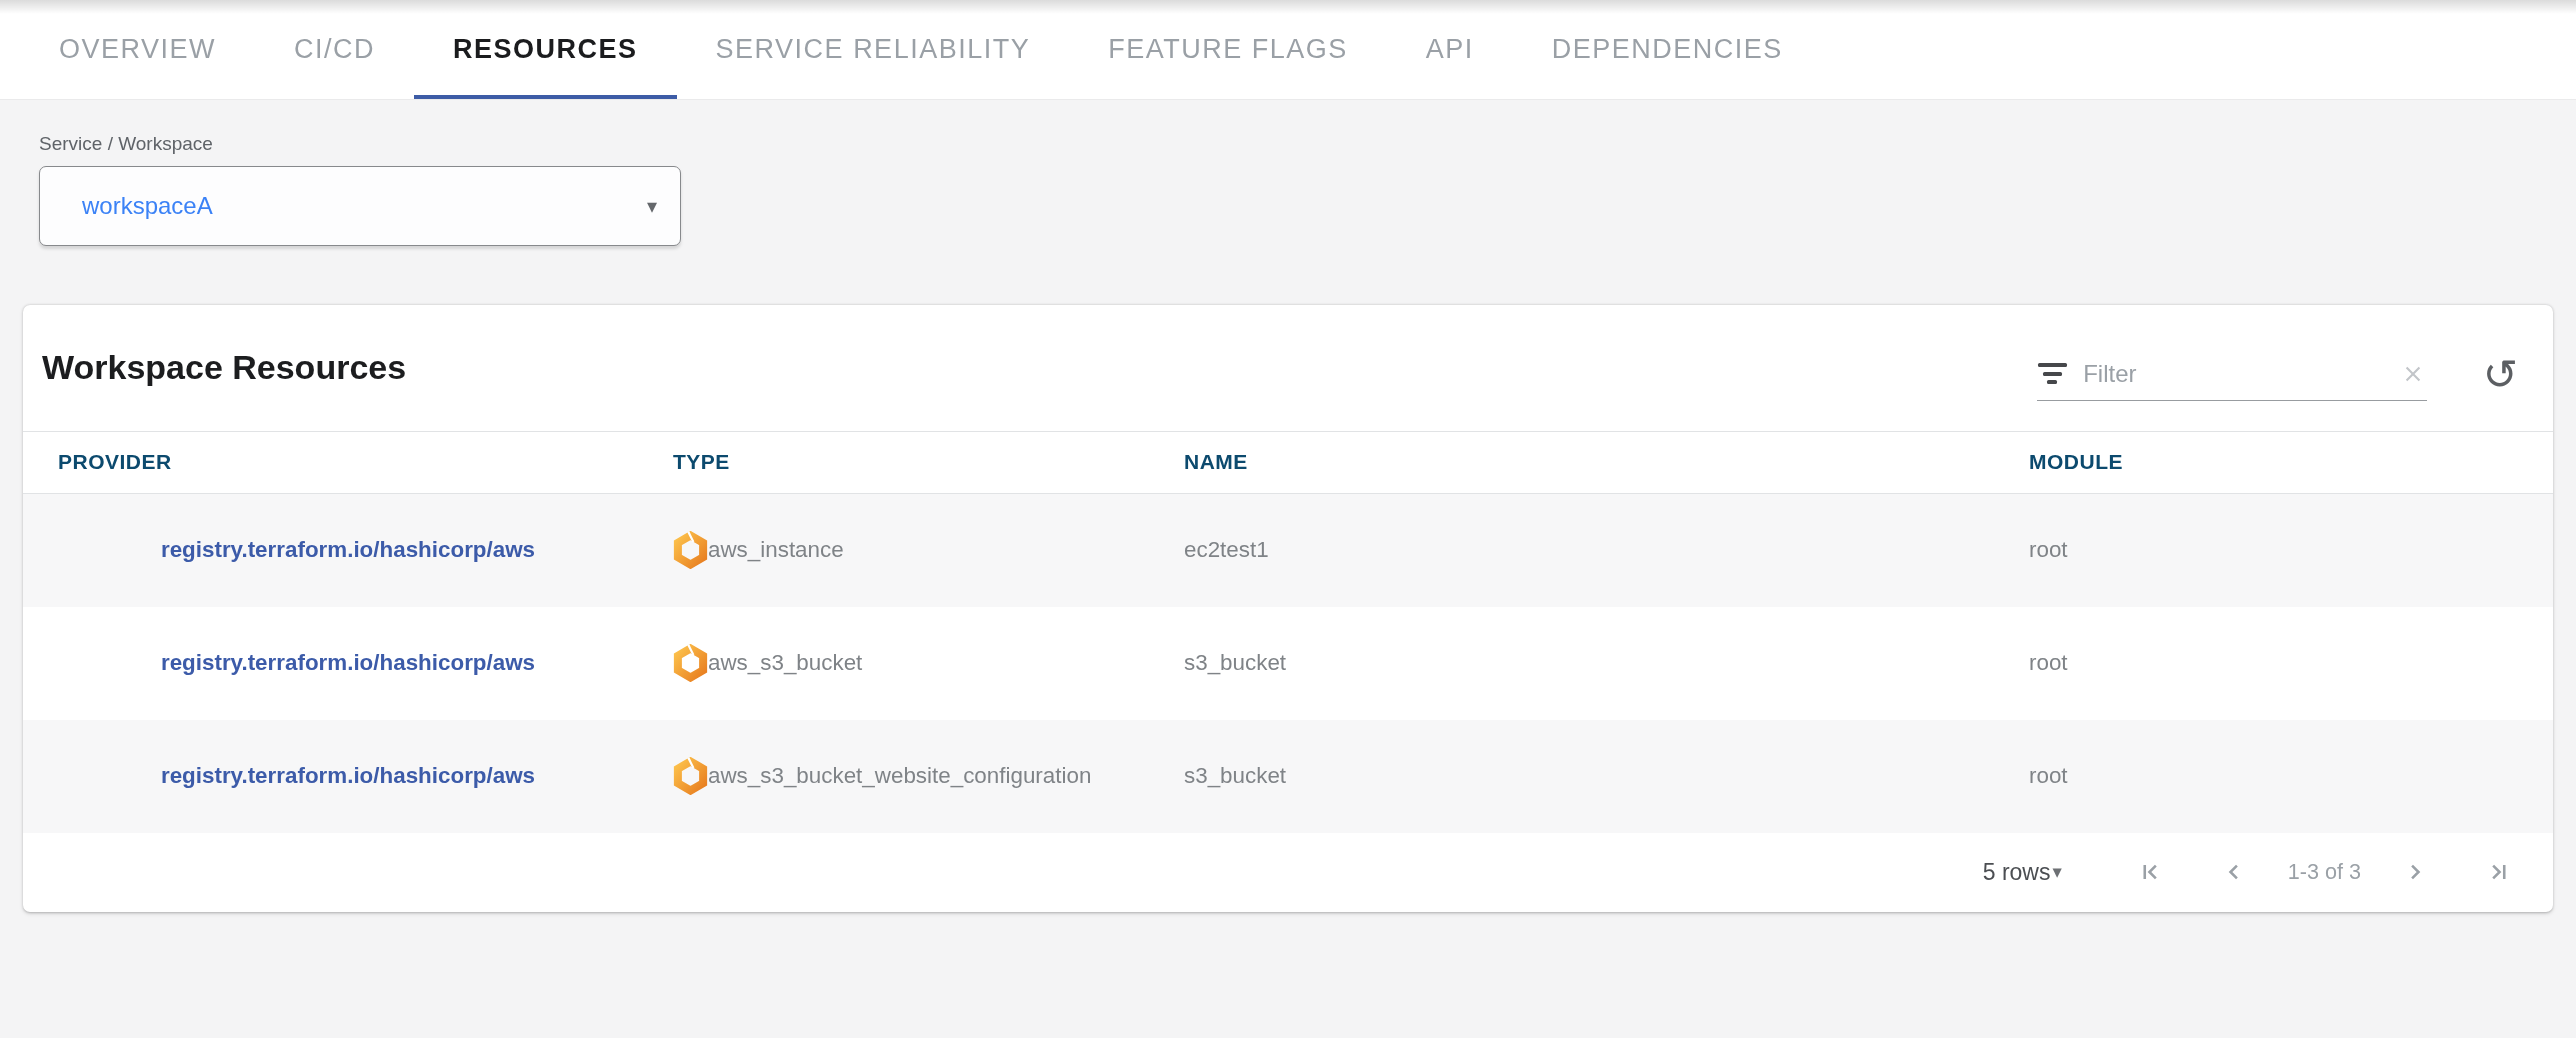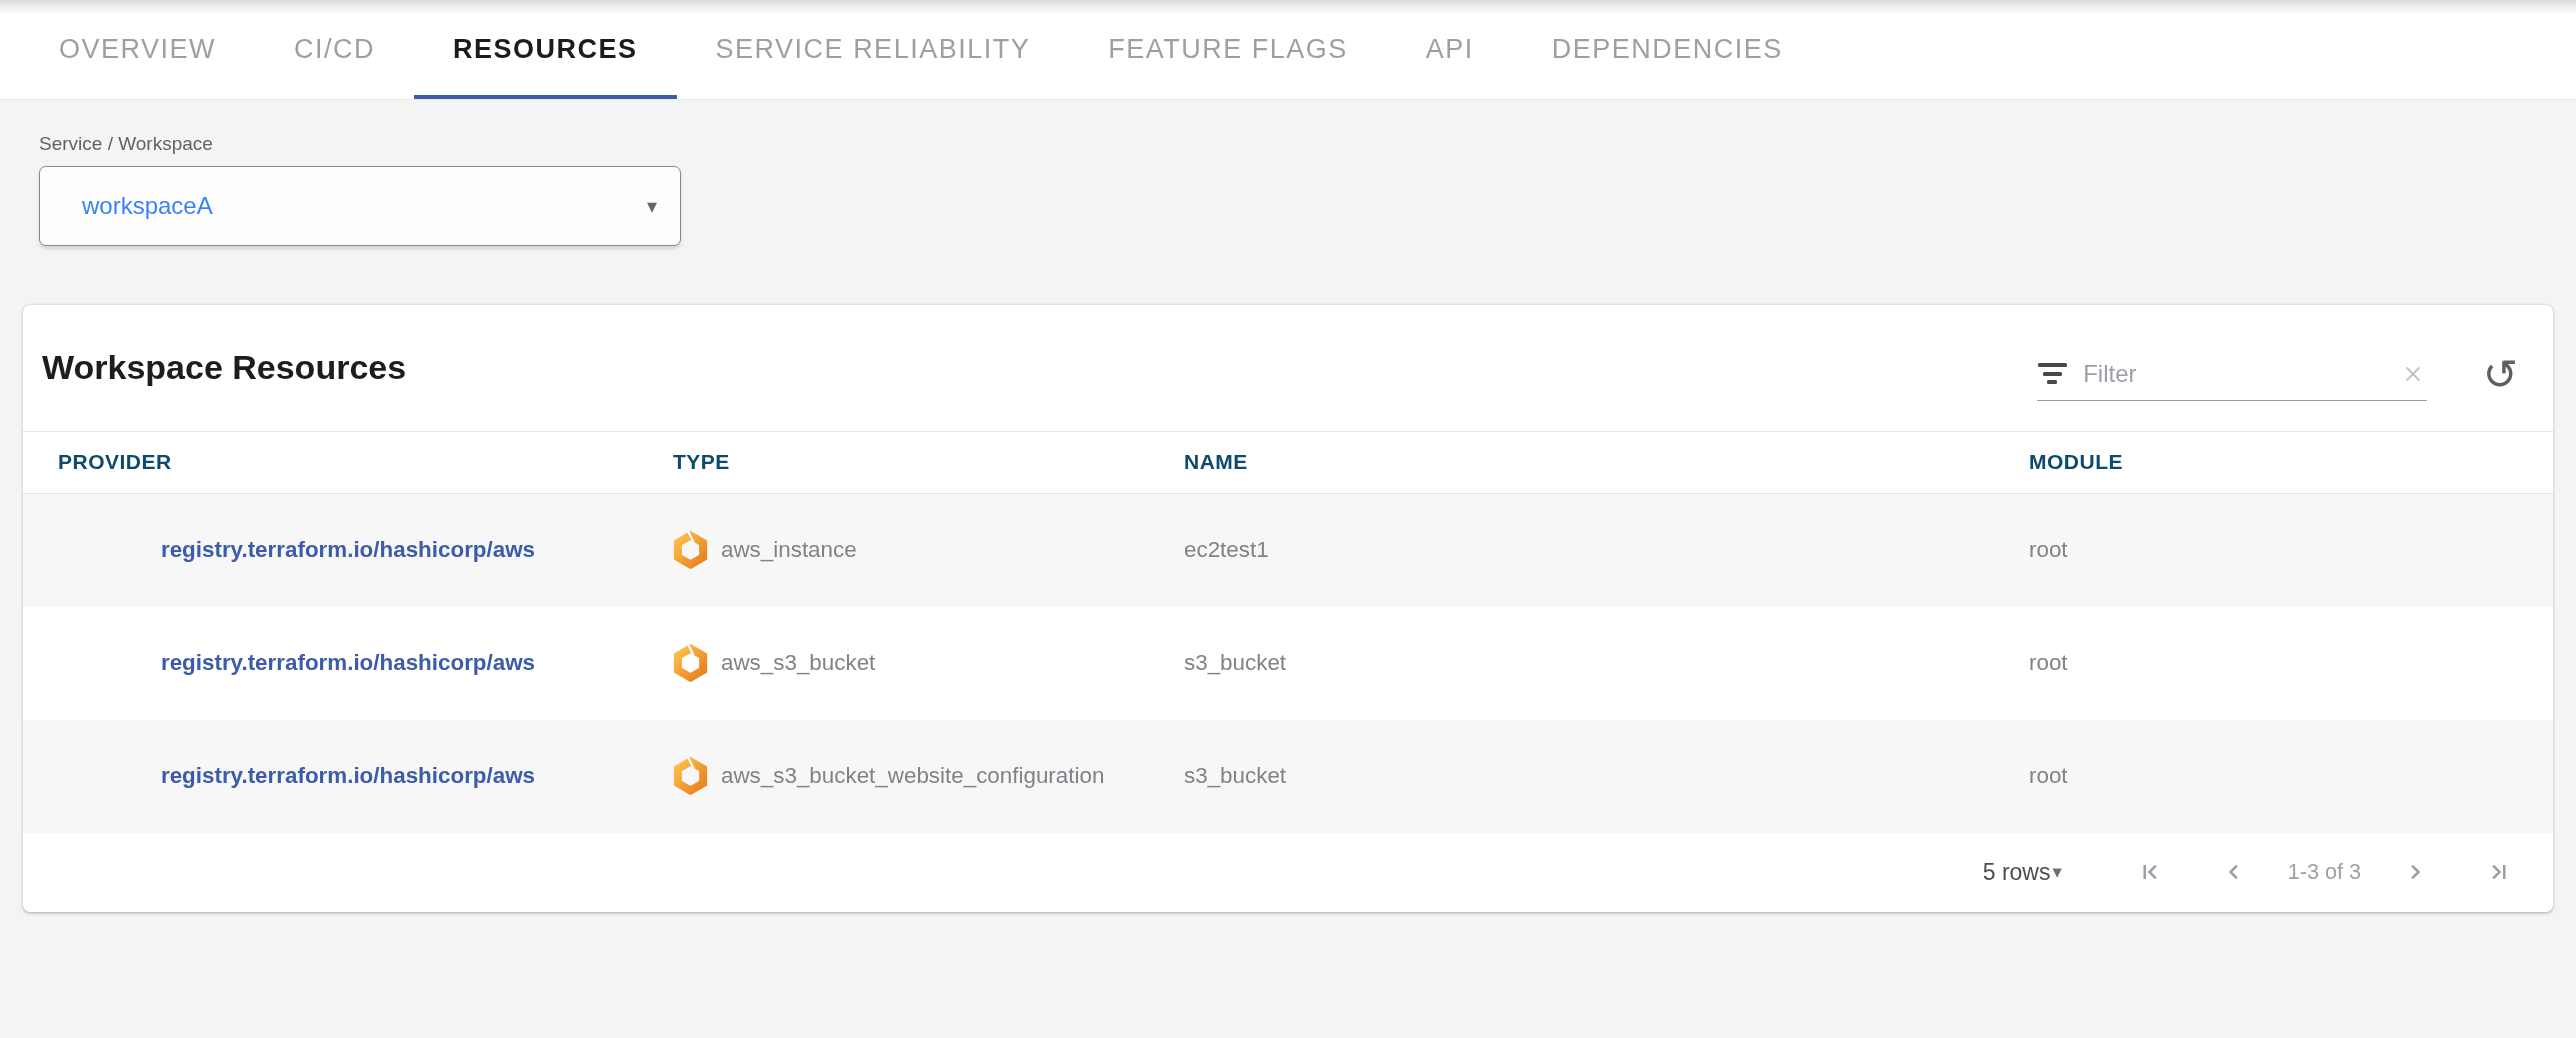--- a/index.html
+++ b/index.html
@@ -116,21 +116,21 @@
     font-size: 21px; font-weight: 700; color: #0c4a6e; letter-spacing: 0.5px;
   }
   .th:first-child { padding-left: 35px; }
   .trow { height: 113px; font-size: 22.4px; color: #7f8387; }
   .trow.alt { background: #f7f7f8; }
   .provider-link {
     justify-self: center;
     color: #3c5ba9; font-weight: 700; font-size: 22.4px;
     text-decoration: none; cursor: pointer;
   }
-  .type-cell { display: flex; align-items: center; gap: 13px; }
+  .type-cell { display: flex; align-items: center; }
   .aws-icon { display: flex; flex: none; }
 
   
   .pagination {
     height: 79px;
     display: flex; align-items: center; justify-content: flex-end;
     padding-right: 40px;
     font-size: 21.6px; color: #9aa0a6;
   }
   .rows-select {

